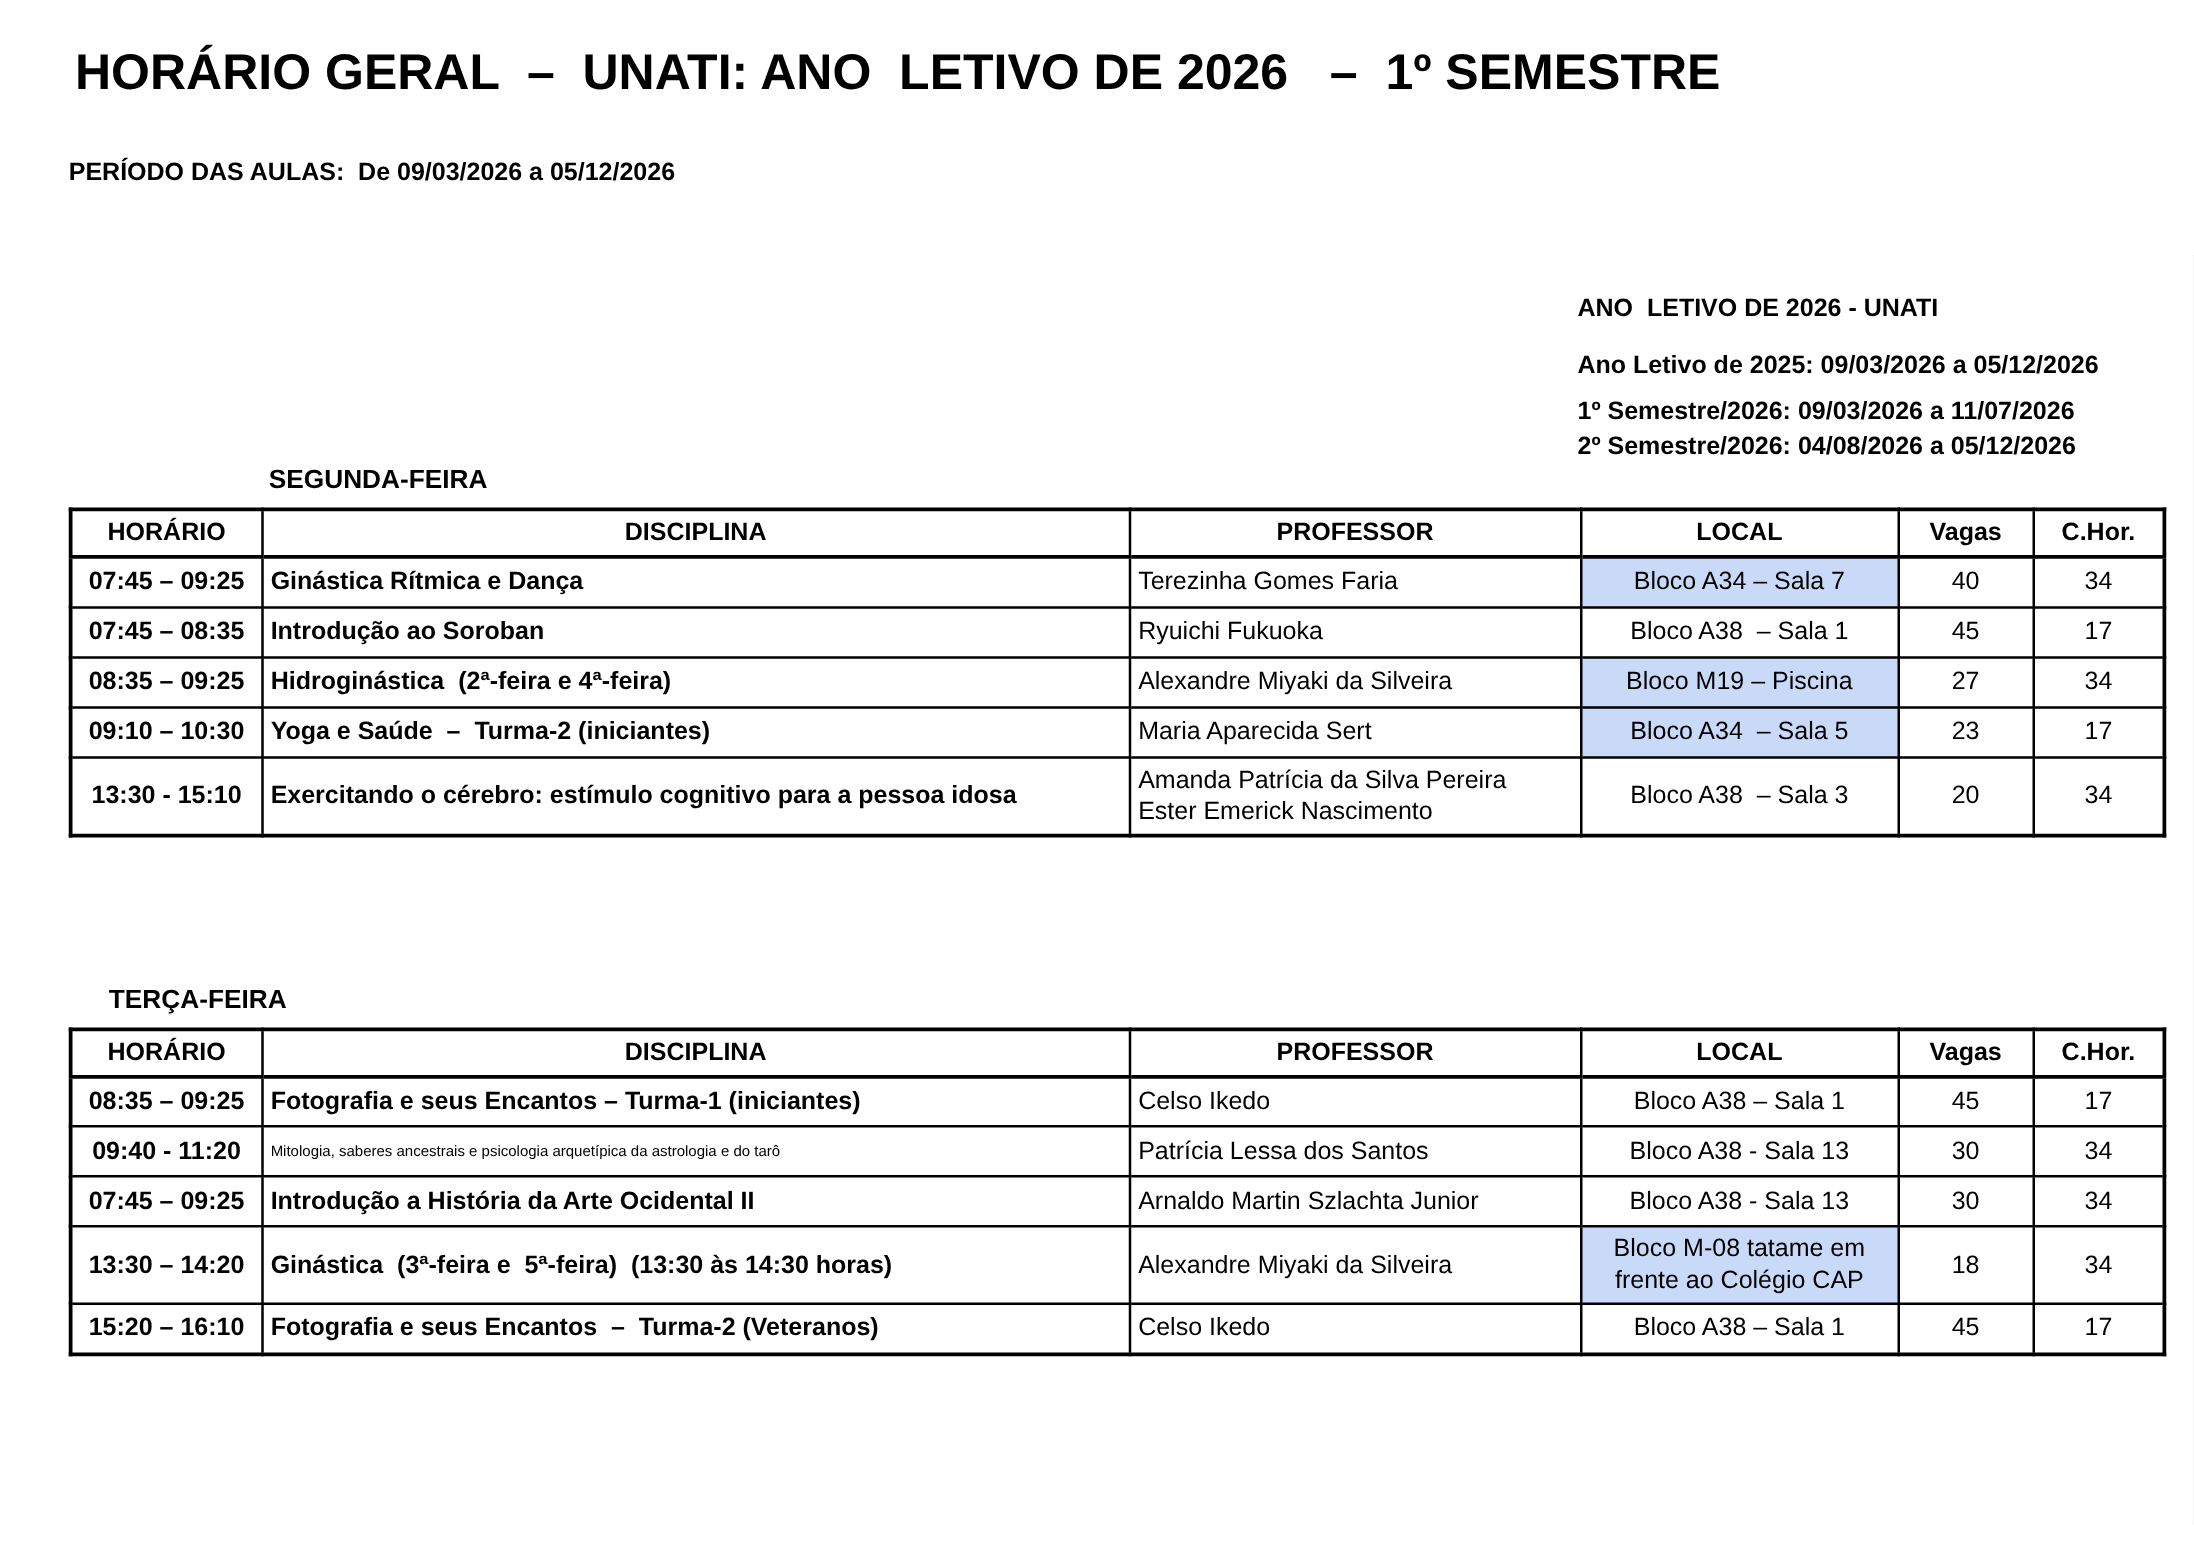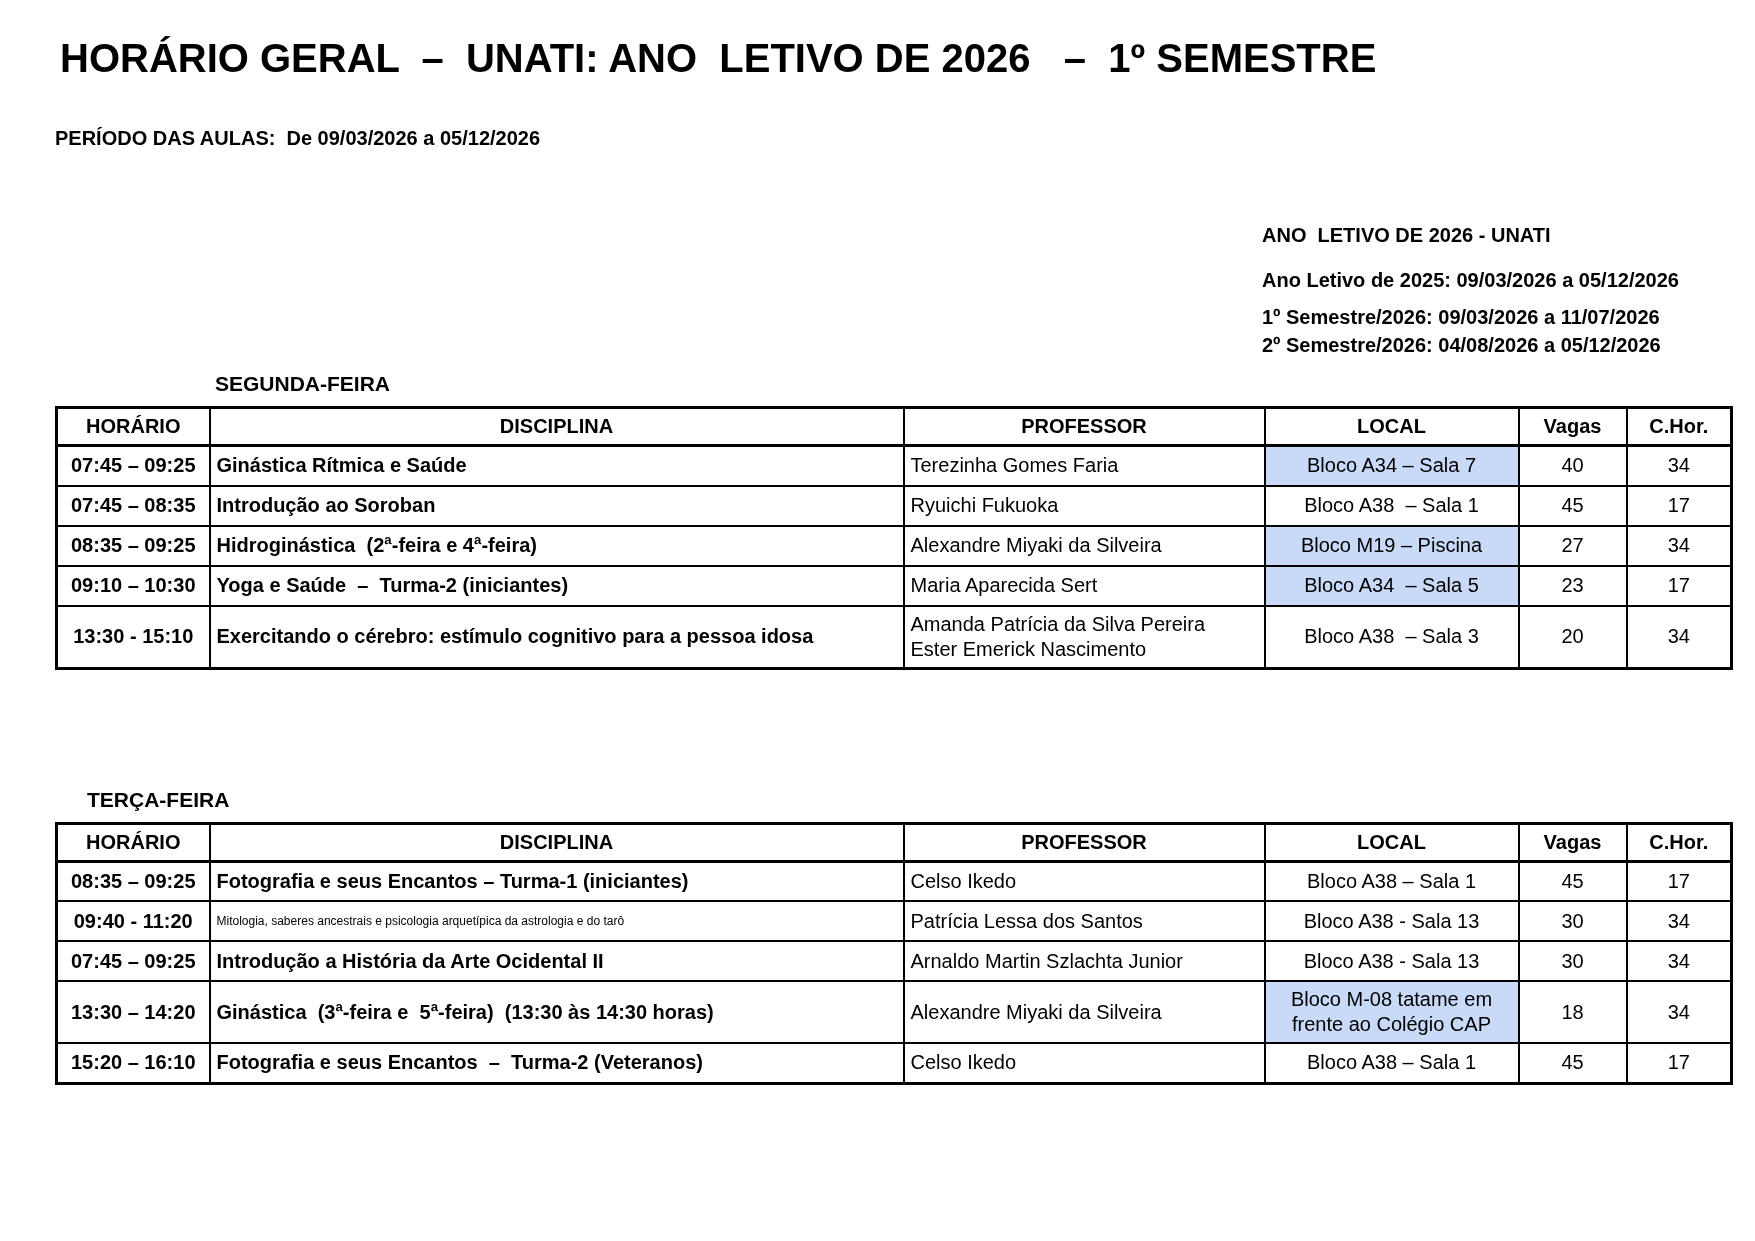--- a/index.html
+++ b/index.html
@@ -26,21 +26,21 @@
   .period-line {
     margin-top: 46px;
     font-size: 20px;
     font-weight: bold;
     white-space: pre;
   }
 
   .info-box {
     position: absolute;
     left: 1262px;
-    top: 224px;
+    top: 236px;
     width: 480px;
     font-size: 20px;
     font-weight: bold;
   }
   .info-box .info-title { margin-bottom: 22px; white-space: pre; }
   .info-box .info-line { margin-bottom: 14px; white-space: pre; }
   .info-box .info-line:nth-of-type(3) { margin-bottom: 5px; }
 
   .day-label {
     margin-left: 160px;
@@ -112,21 +112,21 @@
           <th>DISCIPLINA</th>
           <th>PROFESSOR</th>
           <th>LOCAL</th>
           <th>Vagas</th>
           <th>C.Hor.</th>
         </tr>
       </thead>
       <tbody>
         <tr>
           <td class="c-hor">07:45 – 09:25</td>
-          <td class="c-dis">Ginástica Rítmica e Saúde</td>
+          <td class="c-dis">Ginástica Rítmica e Dança</td>
           <td class="c-prof">Terezinha Gomes Faria</td>
           <td class="c-loc hl">Bloco A34 – Sala 7</td>
           <td class="c-vag">40</td>
           <td class="c-chor">34</td>
         </tr>
         <tr>
           <td class="c-hor">07:45 – 08:35</td>
           <td class="c-dis">Introdução ao Soroban</td>
           <td class="c-prof">Ryuichi Fukuoka</td>
           <td class="c-loc">Bloco A38  – Sala 1</td>

